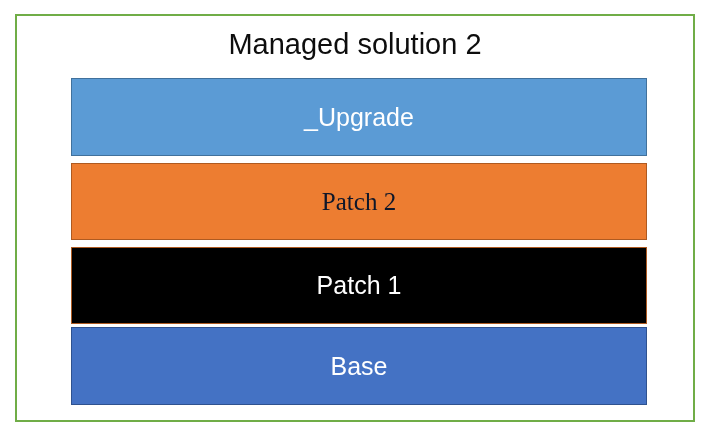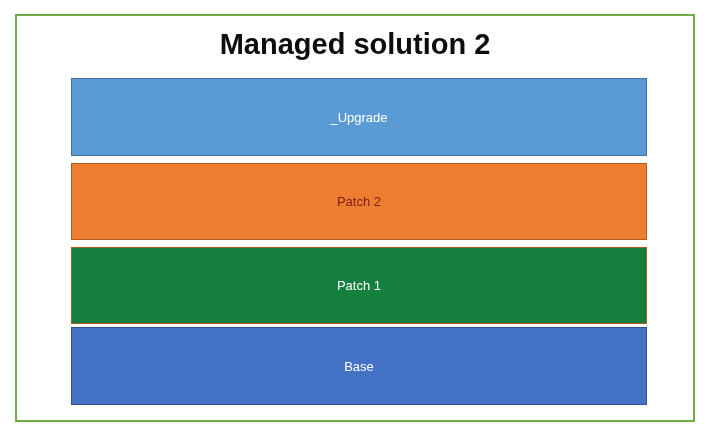--- a/index.html
+++ b/index.html
@@ -25,58 +25,58 @@
     border: 2px solid #70AD47;
     background: #ffffff;
   }
   .title {
     position: absolute;
     left: 15px;
     top: 28px;
     width: 680px;
     text-align: center;
     font-size: 29px;
-    font-weight: bold;
+    font-weight: normal;
     color: #0d0d0d;
     letter-spacing: 0px;
   }
   .layer {
     position: absolute;
     left: 71px;
     width: 576px;
     box-sizing: border-box;
     border: 1.5px solid transparent;
     display: flex;
     align-items: center;
     justify-content: center;
     color: #ffffff;
-    font-size: 13px;
+    font-size: 25px;
     text-align: right;
   }
   .layer-upgrade { top: 78px;  height: 78px; }
   .layer-patch2  { top: 163px; height: 77px; }
   .layer-patch1  { top: 247px; height: 77px; }
   .layer-base    { top: 327px; height: 78px; }
 </style>
 </head>
 <body>
 
 <div class="canvas">
   <div class="frame" style="border-color: rgb(112, 173, 71);"></div>
 
   <div class="title" style="color: rgb(13, 13, 13);">Managed solution 2</div>
 
   <div class="layer layer-upgrade" style="background: rgb(91, 155, 213); border-color: rgb(65, 113, 156); color: rgb(255, 255, 255);">
     <span>_Upgrade</span>
   </div>
 
-  <div class="layer layer-patch2" style="background: rgb(237, 125, 49); border-color: rgb(174, 90, 33); color: #7f1d1d;">
+  <div class="layer layer-patch2" style="background: rgb(237, 125, 49); border-color: rgb(174, 90, 33); color: #0f172a; font-family: Liberation Serif, serif;">
     <span>Patch 2</span>
   </div>
 
-  <div class="layer layer-patch1" style="background: #15803d; border-color: rgb(174, 90, 33); color: rgb(255, 255, 255);">
+  <div class="layer layer-patch1" style="background: #000000; border-color: rgb(174, 90, 33); color: rgb(255, 255, 255);">
     <span>Patch 1</span>
   </div>
 
   <div class="layer layer-base" style="background: rgb(68, 114, 196); border-color: rgb(47, 82, 143); color: rgb(255, 255, 255);">
     <span>Base</span>
   </div>
 </div>
 
 </body></html>

